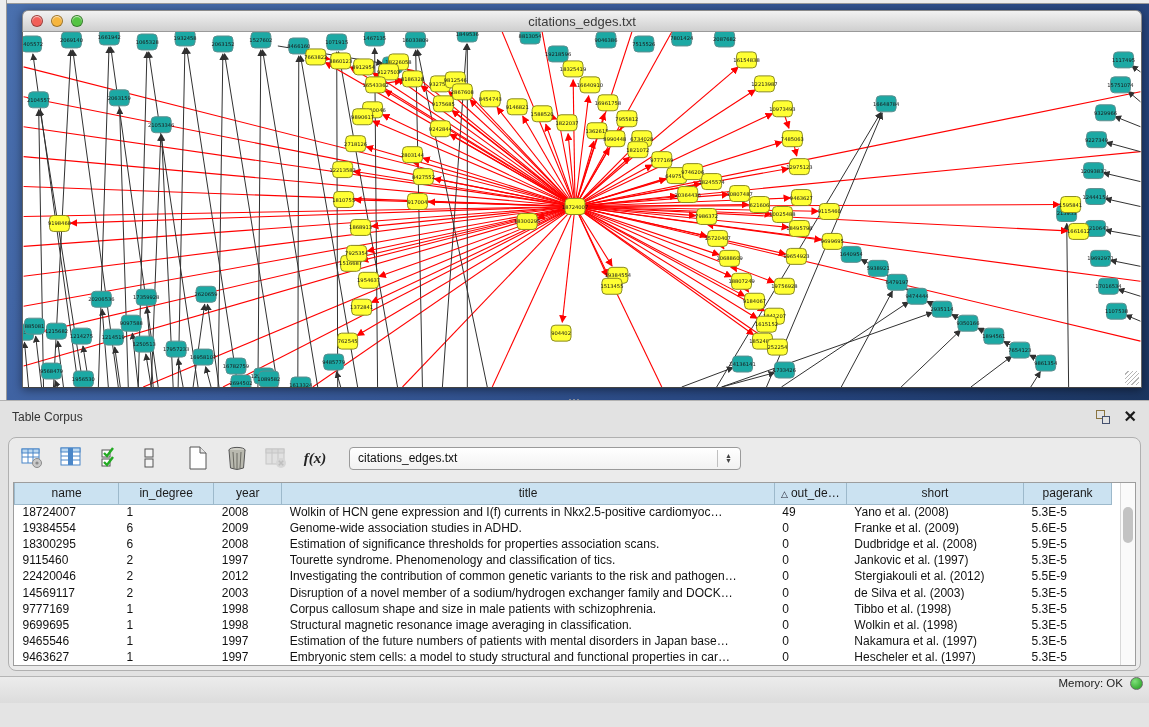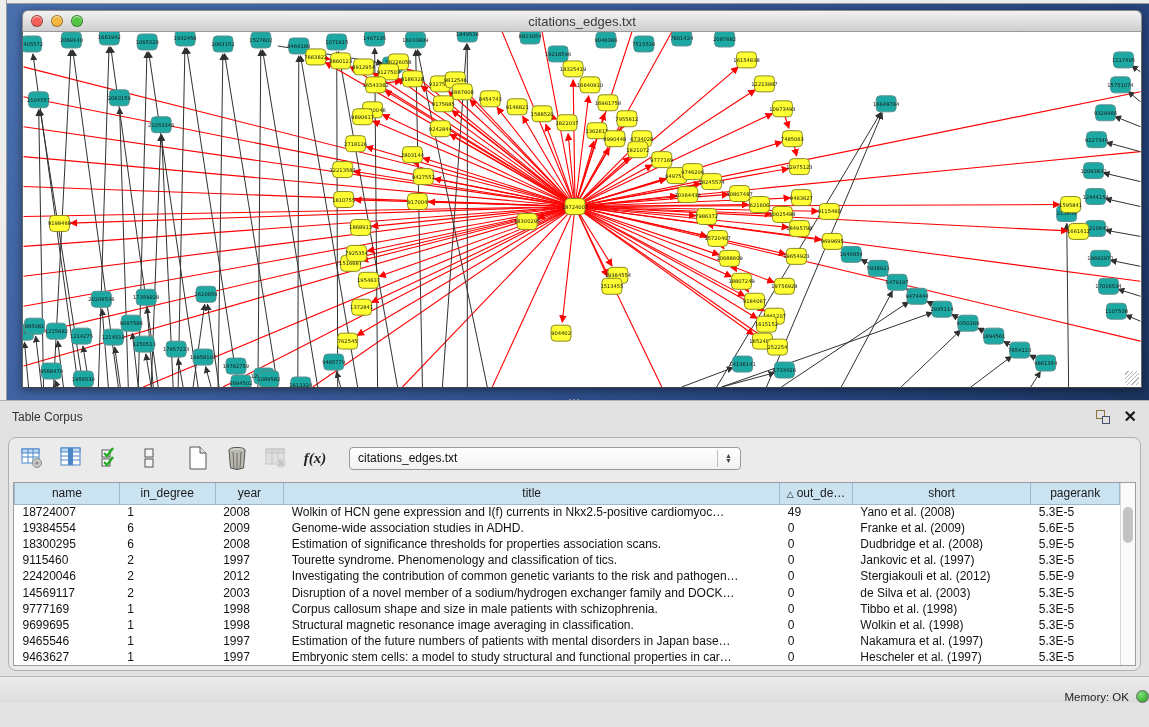--- a/index.html
+++ b/index.html
@@ -47,40 +47,40 @@
     background:#ebebeb; border:1px solid #b0b0b0; border-radius:8px; }
   .toolbar { height:40px; display:flex; align-items:center; gap:13px; padding:0 10px; }
   .tb-icon { width:26px; height:26px; display:flex; align-items:center; justify-content:center; }
   .tb-icon svg { display:block; }
   .fx-label { font-family:"Liberation Serif", serif; font-style:italic; font-size:15px; font-weight:bold; color:#222; }
   .table-select { width:392px; height:23px; margin-left:8px; background:linear-gradient(#ffffff,#f2f2f2);
     border:1px solid #9a9a9a; border-radius:4px; display:flex; align-items:center; padding:0 8px; font-size:12px; color:#111; }
   .spin-arrows { margin-left:auto; display:flex; flex-direction:column; align-items:center; line-height:5px;
     font-size:7px; color:#444; border-left:1px solid #c0c0c0; padding-left:7px; height:17px; justify-content:center; }
 
-  .grid-wrap { position:absolute; left:4px; top:44px; right:4px; bottom:4px; background:#fff; border:1px solid #9d9d9d; display:flex; }
+  .grid-wrap { position:absolute; left:4px; top:44px; right:4px; bottom:4px; background:#fff; border:1px solid #9d9d9d; display:flex;gap:8px; }
   table.grid { border-collapse:collapse; table-layout:fixed; width:1110px; font-size:12px; }
   table.grid th { background:#cbe2f1; border:1px solid #9db9cb; border-top:none; height:21px;
     font-weight:normal; color:#1a1a1a; text-align:center; overflow:hidden; white-space:nowrap; }
   table.grid td { height:16px; padding:0 8px; color:#111; overflow:hidden; white-space:nowrap; text-overflow:ellipsis; border:none; }
   .sort-tri { font-size:9px; margin-right:3px; color:#223; }
   .vscroll { width:15px; background:#fafafa; border-left:1px solid #d8d8d8; position:relative; }
   .vthumb { position:absolute; left:2px; right:2px; top:24px; height:36px; background:#c3c3c3; border-radius:6px; }
 
   .tabs-row { position:absolute; left:0; top:272px; width:1149px; height:28px; display:flex; justify-content:center; align-items:flex-start; }
   .seg { display:flex; height:21px; border:1px solid #9a9a9a; border-radius:5px; overflow:hidden; box-shadow:0 1px 1px rgba(255,255,255,.8); }
   .seg-btn { padding:0 14px; display:flex; align-items:center; font-size:12.5px; color:#222;
     background:linear-gradient(#ffffff,#efefef); border-right:1px solid #b5b5b5; }
   .seg-btn:last-child { border-right:none; }
   .seg-btn.selected { background:linear-gradient(#7d7d7d,#6a6a6a); color:#dcdcdc; }
 
   
   .status-bar { position:absolute; left:0; top:676px; width:1149px; height:27px;
     background:linear-gradient(#ececec,#dcdcdc); border-top:1px solid #b5b5b5;
-    display:flex; align-items:flex-end; justify-content:flex-end; padding-right:0; gap:7px; }
+    display:flex; align-items:flex-start; justify-content:flex-end; padding-right:6px; gap:7px; }
   .status-text { font-size:11.5px; color:#222; }
   .status-dot { width:13px; height:13px; border-radius:50%; background:radial-gradient(circle at 35% 30%, #7fe07a, #3cae37 70%);
     border:1px solid #6b6b6b; }
 </style>
 </head>
 <body>
 
 <div class="app">
 
   <div class="desktop">

